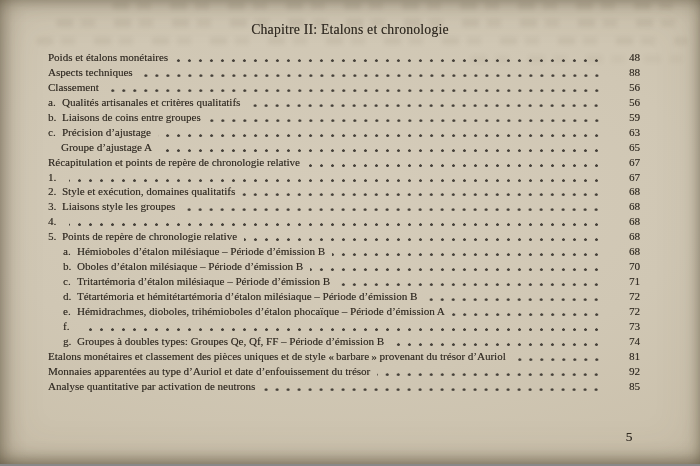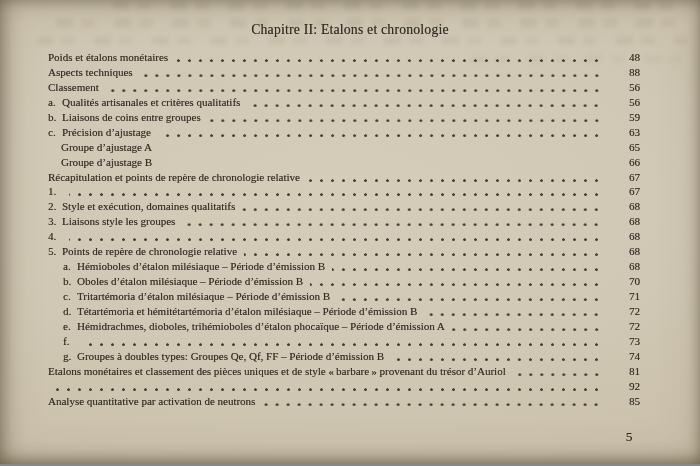--- a/index.html
+++ b/index.html
@@ -30,21 +30,21 @@
     position:absolute;top:22px;left:0;width:100%;height:16px;line-height:16px;
     text-align:center;font-size:13.6px;letter-spacing:.25px;
     text-shadow:.2px 0 .2px rgba(50,44,36,.55);
   }
   .toc{position:absolute;top:50px;left:48px;right:60px;}
   .row{
     display:flex;height:14.95px;line-height:14.95px;font-size:11px;
     white-space:nowrap;text-shadow:.2px 0 .2px rgba(50,44,36,.5);
   }
   .row .lbl{flex:0 0 14px;}
-  .row.lvl1b{padding-left:13px;align-items:center;}
+  .row.lvl1b{padding-left:13px;}
   .row.lvl2{padding-left:15px;}
   .row .txt{flex:0 0 auto;}
   .leader{
     flex:1 1 auto;min-width:0;margin:0 20px 0 7px;
     background-image:radial-gradient(circle at 5.5px 10.6px,
       var(--dot,#46413a) 1.05px, rgba(70,65,58,0) 1.65px);
     background-size:11px 14.95px;background-repeat:repeat-x;
     background-position:right 0 top 0;
   }
   .pnum{flex:0 0 18px;text-align:right;}
@@ -101,26 +101,20 @@
     <span class="txt">Précision d’ajustage</span>
     <span class="leader"></span>
     <span class="pnum">63</span>
   </div>
       <div class="row lvl1b">
 
     <span class="txt">Groupe d’ajustage A</span>
     <span class="leader"></span>
     <span class="pnum">65</span>
   </div>
-      <div class="row lvl1b">
-
-    <span class="txt">Groupe d’ajustage B</span>
-    <span class="leader"></span>
-    <span class="pnum">66</span>
-  </div>
       <div class="row lvl0">
 
     <span class="txt">Récapitulation et points de repère de chronologie relative</span>
     <span class="leader"></span>
     <span class="pnum">67</span>
   </div>
       <div class="row lvl1">
     <span class="lbl">1.</span>
     <span class="leader"></span>
     <span class="pnum">67</span>
@@ -190,20 +184,21 @@
     <span class="pnum">74</span>
   </div>
       <div class="row lvl0">
 
     <span class="txt">Etalons monétaires et classement des pièces uniques et de style « barbare » provenant du trésor d’Auriol</span>
     <span class="leader"></span>
     <span class="pnum">81</span>
   </div>
       <div class="row lvl0">
 
+    <span class="txt">Monnaies apparentées au type d’Auriol et date d’enfouissement du trésor</span>
     <span class="leader"></span>
     <span class="pnum">92</span>
   </div>
       <div class="row lvl0">
 
     <span class="txt">Analyse quantitative par activation de neutrons</span>
     <span class="leader"></span>
     <span class="pnum">85</span>
   </div>
     </div>

